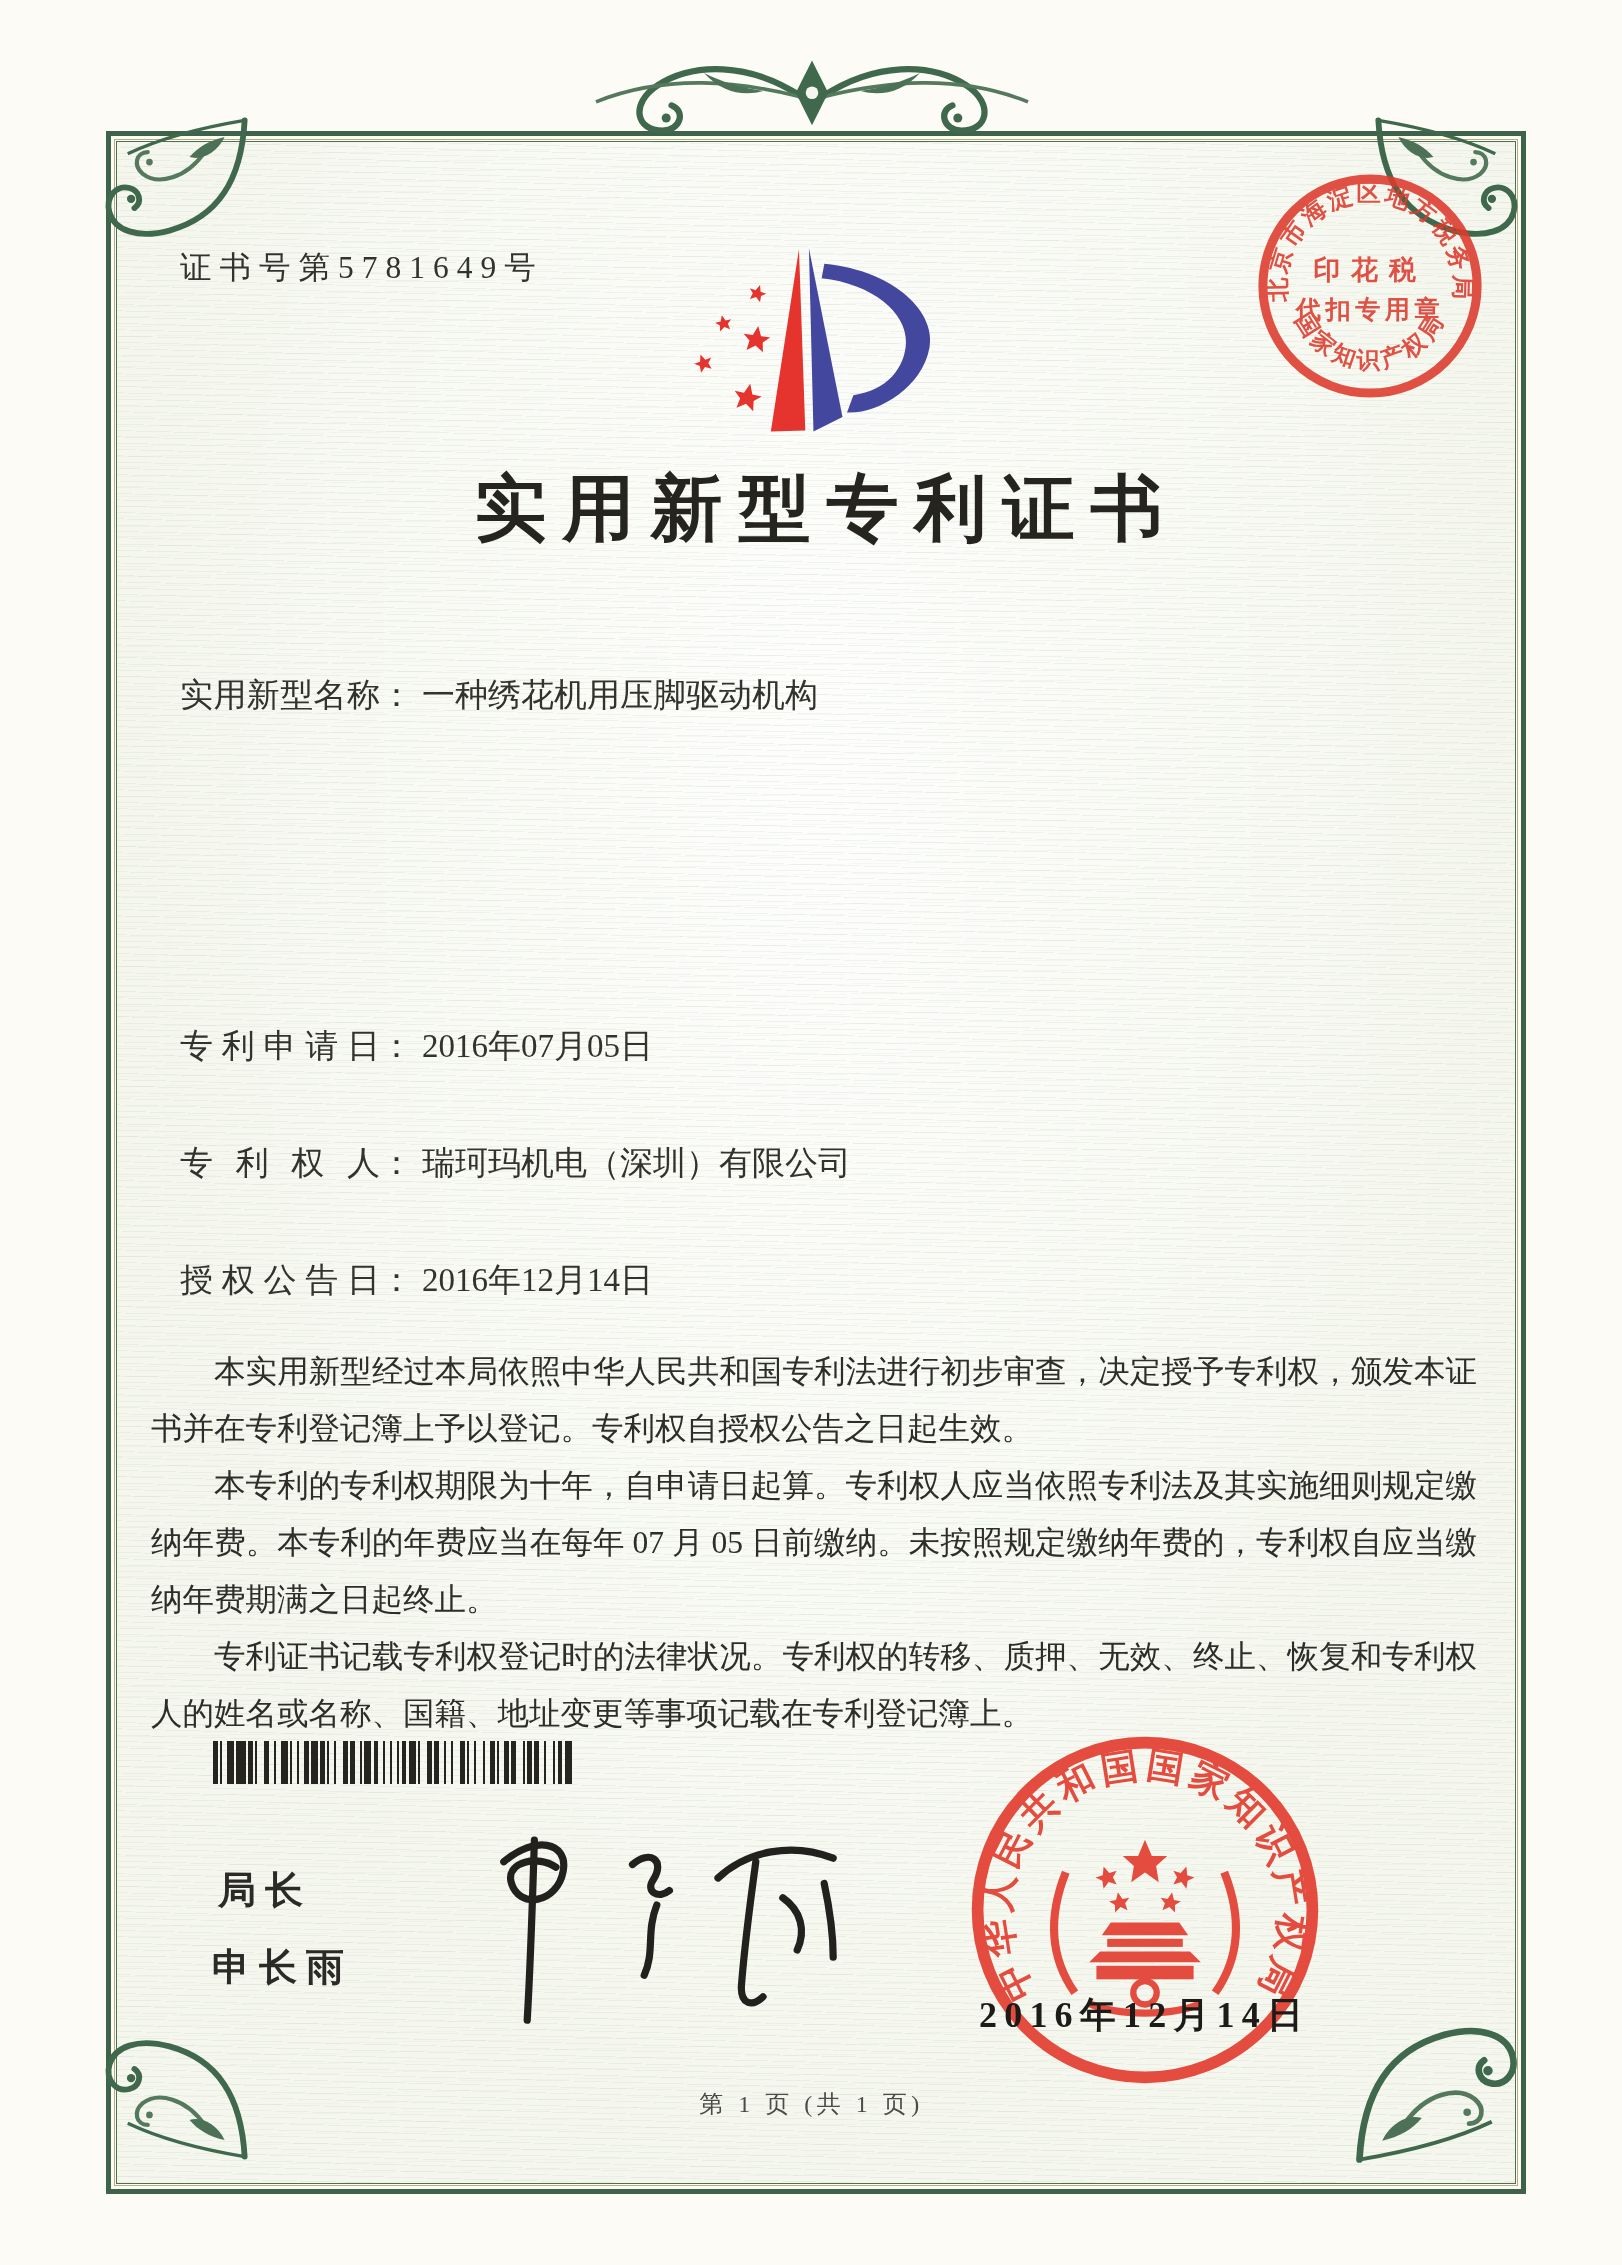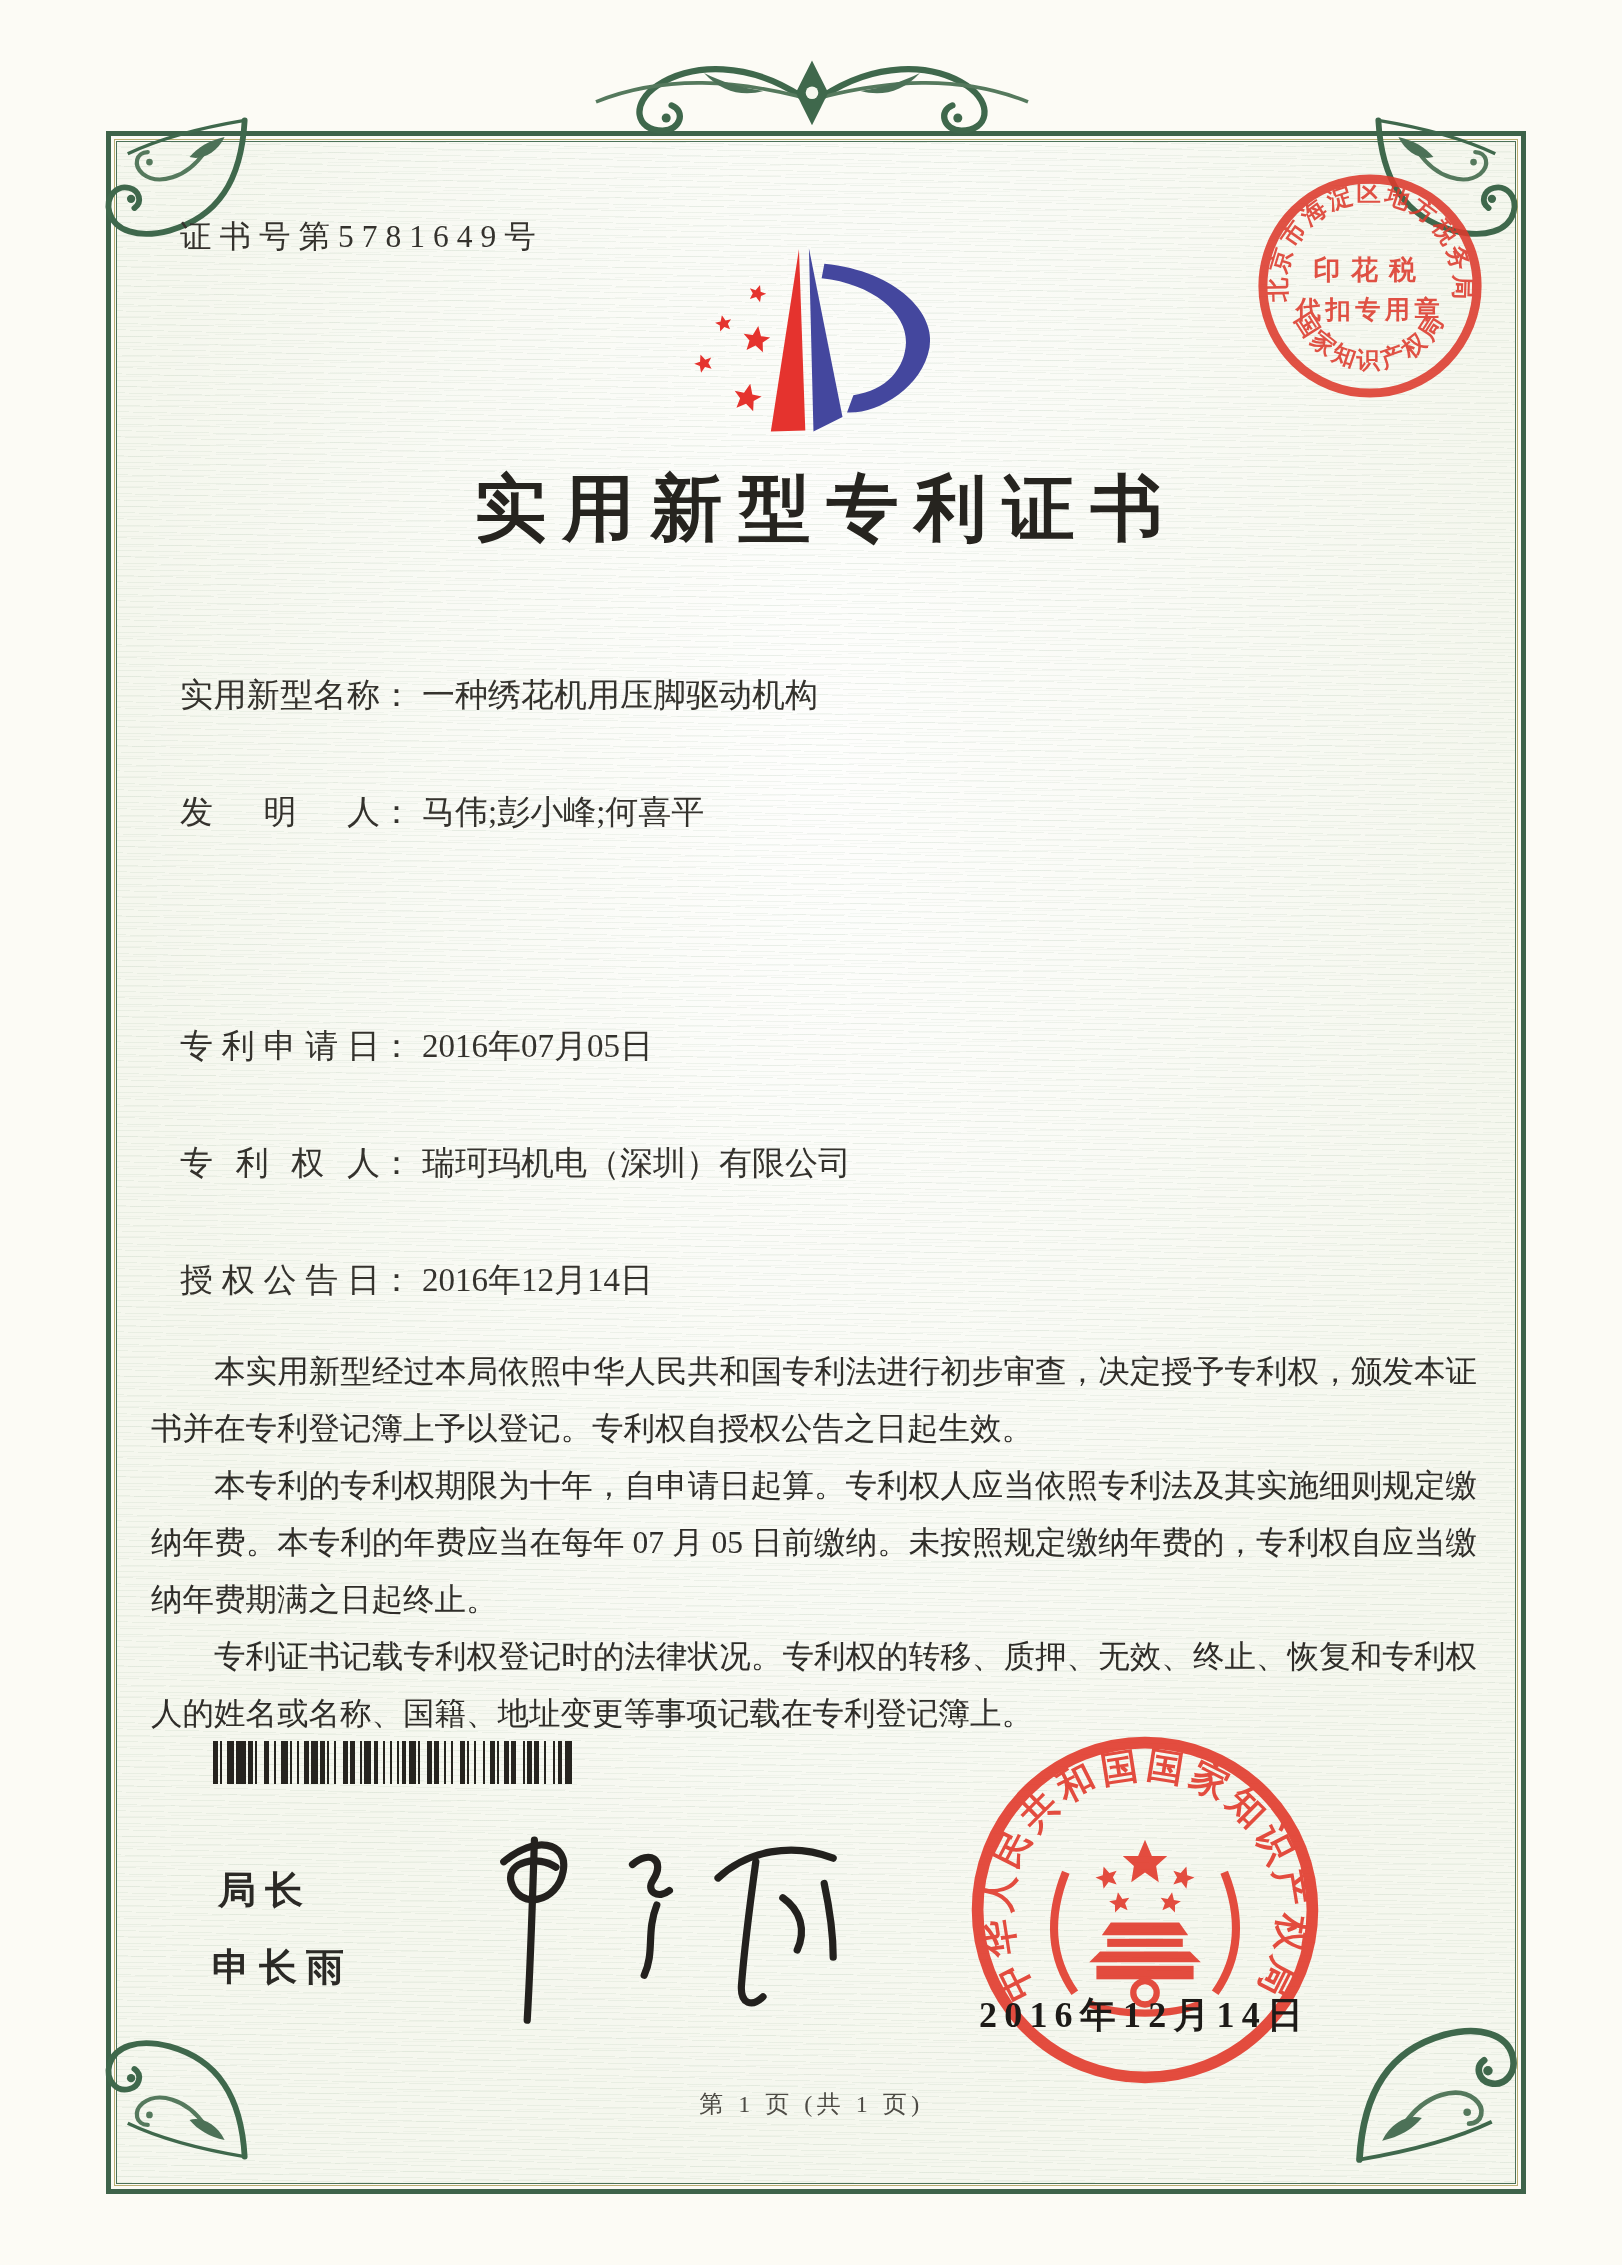--- a/index.html
+++ b/index.html
@@ -17,21 +17,21 @@
   .texture{position:absolute; inset:0;
     background-color:#f5f7ee;
     background-image:
       repeating-linear-gradient(1.5deg, rgba(124,158,126,0.10) 0px, rgba(124,158,126,0.10) 0.9px, rgba(0,0,0,0) 0.9px, rgba(0,0,0,0) 6.3px),
       repeating-linear-gradient(-1deg, rgba(124,158,126,0.06) 0px, rgba(124,158,126,0.06) 0.9px, rgba(0,0,0,0) 0.9px, rgba(0,0,0,0) 10px),
       radial-gradient(ellipse at 50% 30%, rgba(255,255,255,0.85) 0%, rgba(255,255,255,0) 70%);
   }
   svg{display:block;}
   .orn{position:absolute; pointer-events:none;}
   
-  .certno{position:absolute; left:180px; top:216px; font-size:31.5px; letter-spacing:8px; color:#34322d;}
+  .certno{position:absolute; left:180px; top:247px; font-size:31.5px; letter-spacing:8px; color:#34322d;}
   .title{position:absolute; left:0; right:0; top:461px; text-align:center;
     font-size:72px; font-weight:bold; letter-spacing:16px; color:#26241f;margin-left:30px;}
   .field{position:absolute; left:180px; font-size:33px; color:#34322d; white-space:nowrap;}
   .flabel{display:inline-block; width:200px; text-align:justify; text-align-last:justify; vertical-align:bottom;}
   .fcolon{margin-right:9px;}
   .paras{position:absolute; left:151px; right:146px; top:1343px;
     font-size:31.5px; line-height:57px; color:#2f2d29; text-align:justify;}
   .paras p{margin:0; text-indent:2em;}
   .barcode{position:absolute; left:213px; top:1741px; width:412px; height:43px;
     overflow:hidden; white-space:nowrap; font-size:0;}
@@ -129,23 +129,20 @@
     <polygon points="119,24 88,225 126,224" fill="#e5332e"></polygon>
     <polygon points="130,23 135,225 167,209" fill="#44479e"></polygon>
     <path d="M 147,40 C 228,48 270,96 263,132 C 255,177 205,206 172,204 L 179,185 C 216,180 236,155 237,127 C 238,94 200,62 144,56 Z" fill="#44479e"></path>
   </svg>
 
   <div class="title">实用新型专利证书</div>
 
   <div class="field" style="top:673px">
     <span class="flabel">实用新型名称</span><span class="fcolon">：</span><span>一种绣花机用压脚驱动机构</span>
   </div>
-  <div class="field" style="top:790px">
-    <span class="flabel">发明人</span><span class="fcolon">：</span><span>马伟;彭小峰;何喜平</span>
-  </div>
   <div class="field" style="top:1024px">
     <span class="flabel">专利申请日</span><span class="fcolon">：</span><span>2016年07月05日</span>
   </div>
   <div class="field" style="top:1141px">
     <span class="flabel">专利权人</span><span class="fcolon">：</span><span>瑞珂玛机电（深圳）有限公司</span>
   </div>
   <div class="field" style="top:1258px">
     <span class="flabel">授权公告日</span><span class="fcolon">：</span><span>2016年12月14日</span>
   </div>
 

